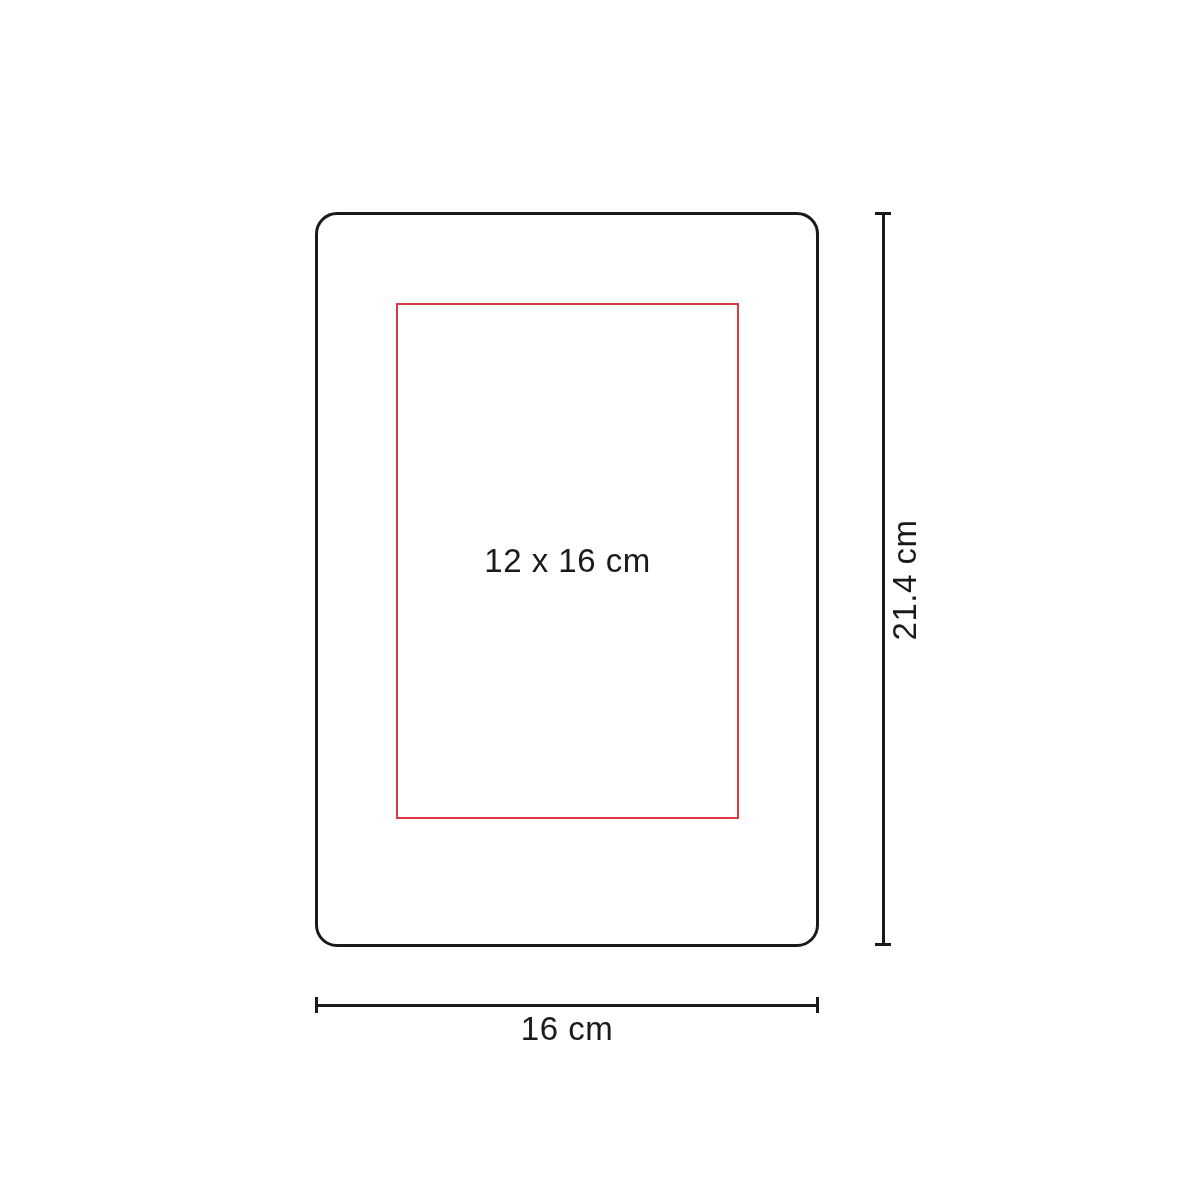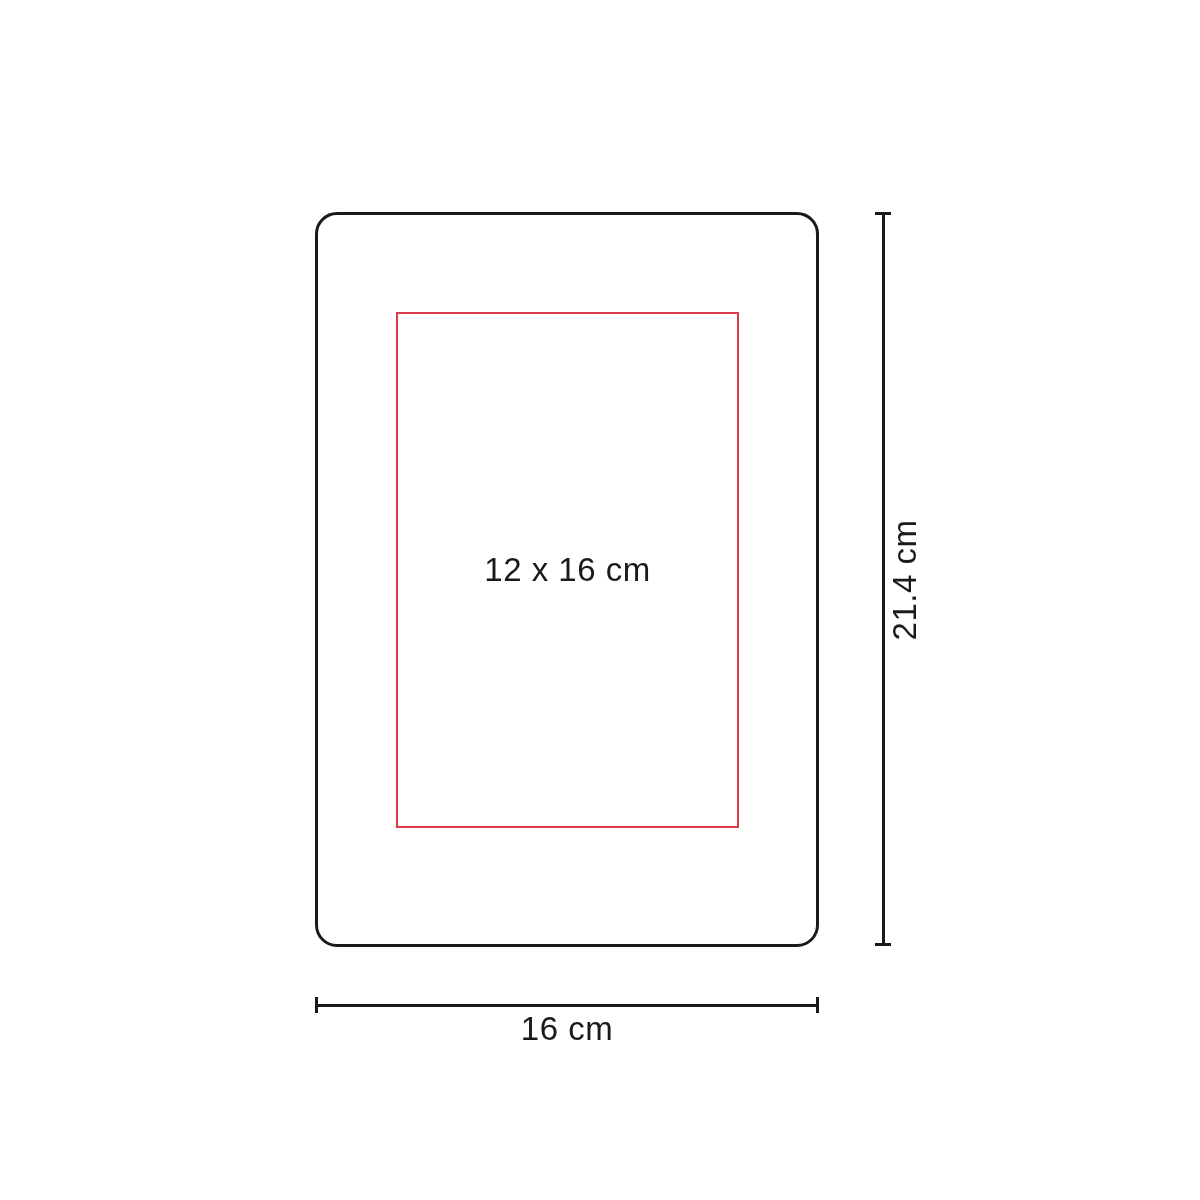--- a/index.html
+++ b/index.html
@@ -25,21 +25,21 @@
     position: absolute;
     left: 315px; top: 212px;
     width: 504px; height: 735px;
     border: 3px solid var(--line);
     border-radius: 22px;
     background: transparent;
   }
   
   .print-area {
     position: absolute;
-    left: 396px; top: 312px;
+    left: 396px; top: 303px;
     width: 343px; height: 516px;
     border: 2px solid var(--accent);
     display: flex;
     align-items: center;
     justify-content: center;
   }
   .dim-label {
     font-size: 33px;
     letter-spacing: 0.5px;
     color: var(--text);

